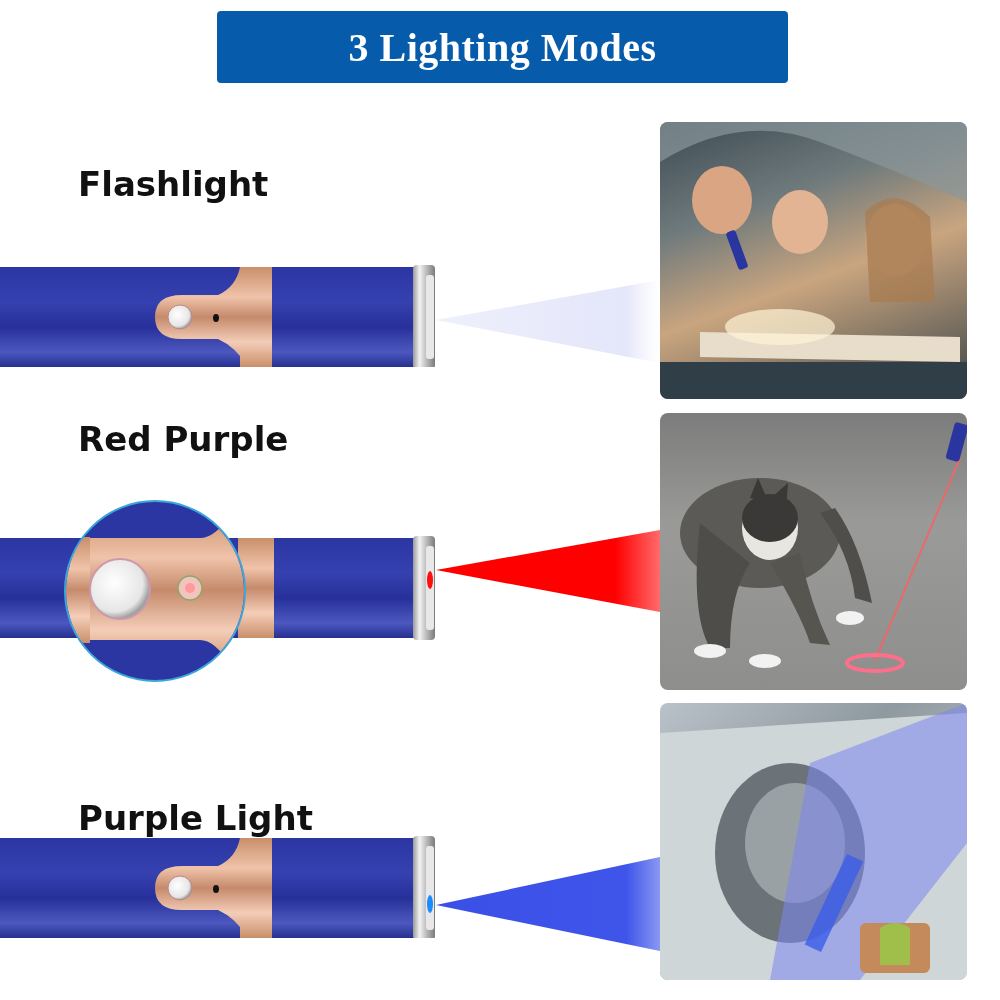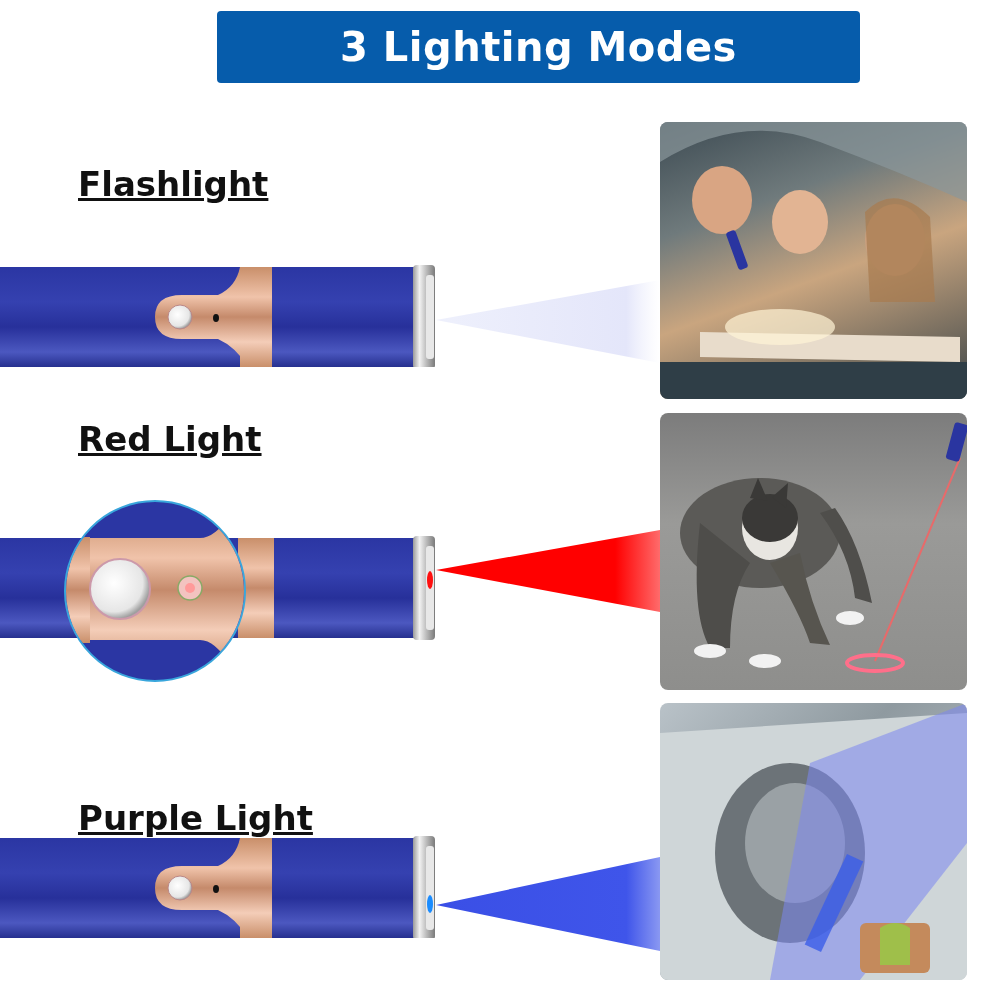--- a/index.html
+++ b/index.html
@@ -1,19 +1,19 @@
 <!DOCTYPE html>
 <html><head>
 <meta charset="utf-8">
 <style>
   html,body{margin:0;padding:0;background:#fff;}
   body{width:1000px;height:1000px;position:relative;overflow:hidden;font-family:"DejaVu Sans","Liberation Sans",sans-serif;}
-  .banner{position:absolute;left:217px;top:11px;width:643px;height:72px;background:#065cab;border-radius:4px;display:flex;align-items:center;justify-content:center;}
+  .banner{position:absolute;left:217px;top:11px;width:571px;height:72px;background:#065cab;border-radius:4px;display:flex;align-items:center;justify-content:center;font-family:Liberation Serif, serif;}
   .banner span{color:#fff;font-weight:bold;font-size:40px;letter-spacing:0.5px;}
-  .label{position:absolute;left:78px;font-weight:bold;font-size:34px;color:#111;text-decoration:underline;}
+  .label{position:absolute;left:78px;font-weight:bold;font-size:34px;color:#111;}
   .pen{position:absolute;left:0;height:102px;}
   .photo{position:absolute;left:660px;width:307px;border-radius:8px;overflow:hidden;}
   .beam{position:absolute;}
 </style>
 </head>
 <body>
 
 <svg width="0" height="0" style="position:absolute">
   <defs>
     <linearGradient id="penBlue" x1="0" y1="0" x2="0" y2="1">
@@ -85,21 +85,21 @@
     <ellipse cx="140" cy="100" rx="28" ry="32" fill="#e2b493"></ellipse>
     <ellipse cx="235" cy="118" rx="30" ry="36" fill="#caa07f"></ellipse>
     <path d="M205,90 Q235,60 270,95 L275,180 L210,180Z" fill="#a87b4e" opacity="0.7"></path>
     <rect x="72" y="108" width="10" height="40" rx="3" fill="#2a35a0" transform="rotate(-20 77 128)"></rect>
     <path d="M40,210 L300,215 L300,240 L40,235Z" fill="#e8dccb"></path>
     <ellipse cx="120" cy="205" rx="55" ry="18" fill="#fff3d6" opacity="0.7"></ellipse>
     <rect x="0" y="240" width="307" height="37" fill="#2f3e47"></rect>
   </svg>
 </div>
 
-<div class="label" style="top:419px">Red Light</div>
+<div class="label" style="top:419px">Red Purple</div>
 
 <svg class="pen" style="top:500px;height:200px" width="440" height="200">
   <rect x="0" y="38" width="420" height="100" fill="url(#penBlue)"></rect>
   <rect x="238" y="38" width="36" height="100" fill="url(#rose)"></rect>
   <rect x="413" y="36" width="22" height="104" rx="4" fill="url(#chrome)"></rect>
   <rect x="426" y="46" width="8" height="84" rx="3" fill="#e8e8e8"></rect>
   <ellipse cx="430" cy="80" rx="3" ry="9" fill="#ff1010"></ellipse>
   <circle cx="155" cy="91" r="90" fill="#2b36a3" stroke="#39a6dc" stroke-width="2"></circle>
   <clipPath id="zc">
       <circle cx="155" cy="91" r="89"></circle>

